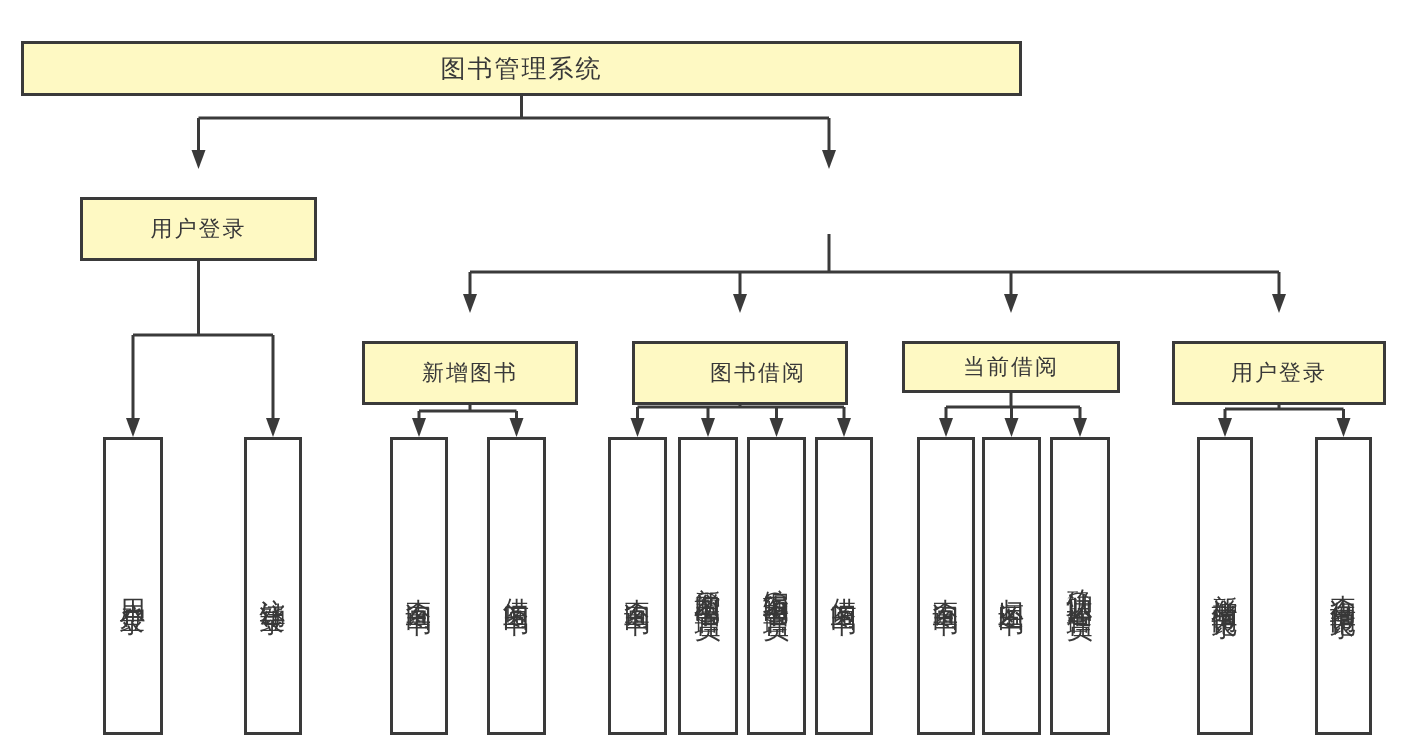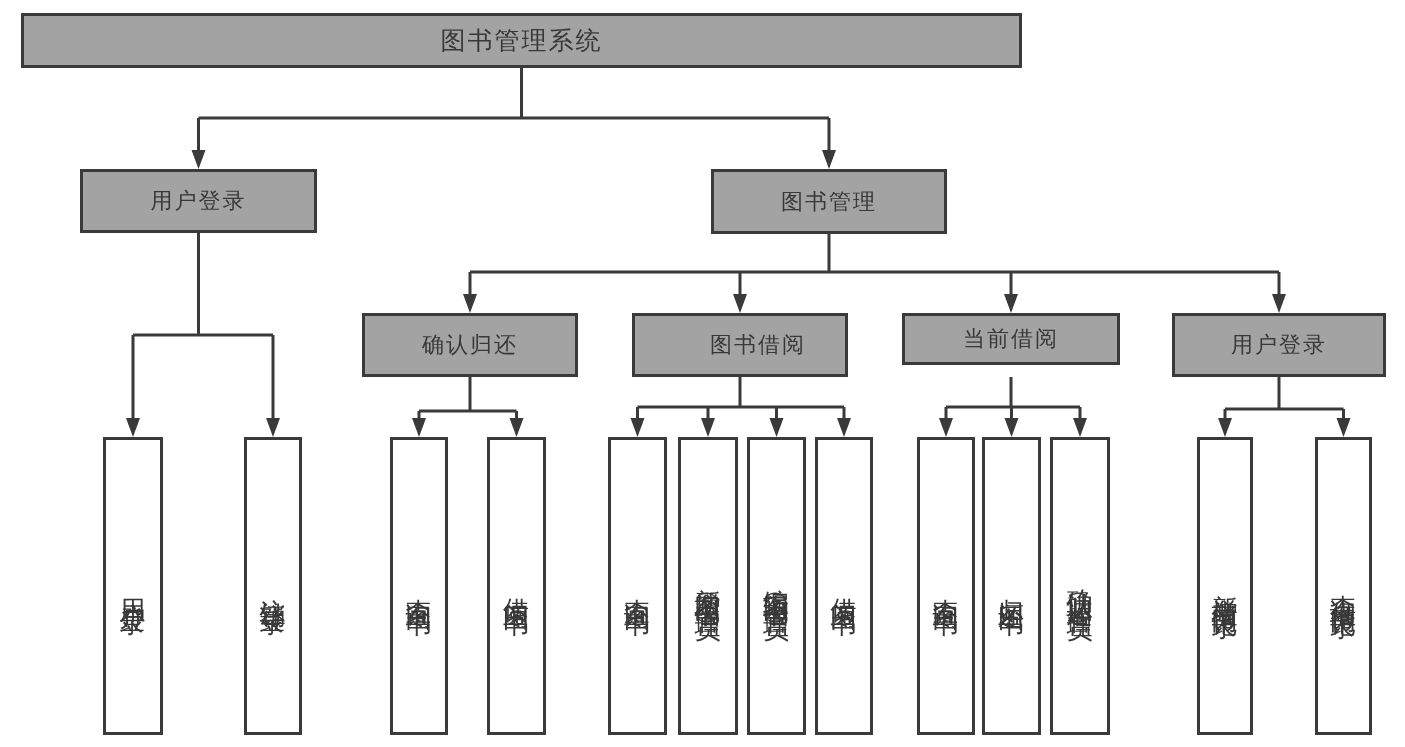--- a/index.html
+++ b/index.html
@@ -13,24 +13,25 @@
     width:1405px;height:747px;
     background:#ffffff;
     font-family:"DejaVu Sans","Liberation Sans",sans-serif;
     overflow:hidden;
   }
   #wires{position:absolute;left:0;top:0;width:1405px;height:747px;color:var(--line);}
   .hbox{
     position:absolute;
     box-sizing:border-box;
     border:3px solid var(--line);
-    background:#a3a3a3;
+    background:#fef9c3;
     display:flex;align-items:center;justify-content:center;
     font-size:22px;color:var(--text);letter-spacing:2px;
     white-space:nowrap;
+    margin-top:28px;
   }
   .hbox.root{font-size:25px;}
   .vbox{
     position:absolute;
     top:437px;height:298px;
     box-sizing:border-box;
     border:3px solid var(--line);
     background:#fff;
     display:flex;align-items:center;justify-content:center;
   }
@@ -83,23 +84,22 @@
       <polygon points="1004.5,418 1018.5,418 1011.5,437"></polygon>
       <polygon points="1073,418 1087,418 1080,437"></polygon>
       <polygon points="1218,418 1232,418 1225,437"></polygon>
       <polygon points="1336.5,418 1350.5,418 1343.5,437"></polygon>
     </g>
   </svg>
 
   <div class="hbox root" style="left:21px;top:13px;width:1001px;height:55px;">图书管理系统</div>
 
   <div class="hbox" style="left:80px;top:169px;width:237px;height:64px;">用户登录</div>
-  <div class="hbox" style="left:711px;top:169px;width:236px;height:65px;">图书管理</div>
 
-  <div class="hbox" style="left:362px;top:313px;width:216px;height:64px;">确认归还</div>
+  <div class="hbox" style="left:362px;top:313px;width:216px;height:64px;">新增图书</div>
   <div class="hbox" style="left:632px;top:313px;width:216px;height:64px;padding-left:36px;">图书借阅</div>
   <div class="hbox" style="left:902px;top:313px;width:218px;height:52px;">当前借阅</div>
   <div class="hbox" style="left:1172px;top:313px;width:214px;height:64px;">用户登录</div>
 
   <div class="vbox" style="left:103px;width:60px;">
     <span class="vt">用户登录</span>
   </div>
   <div class="vbox" style="left:244px;width:58px;">
     <span class="vt">注销登录</span>
   </div>

